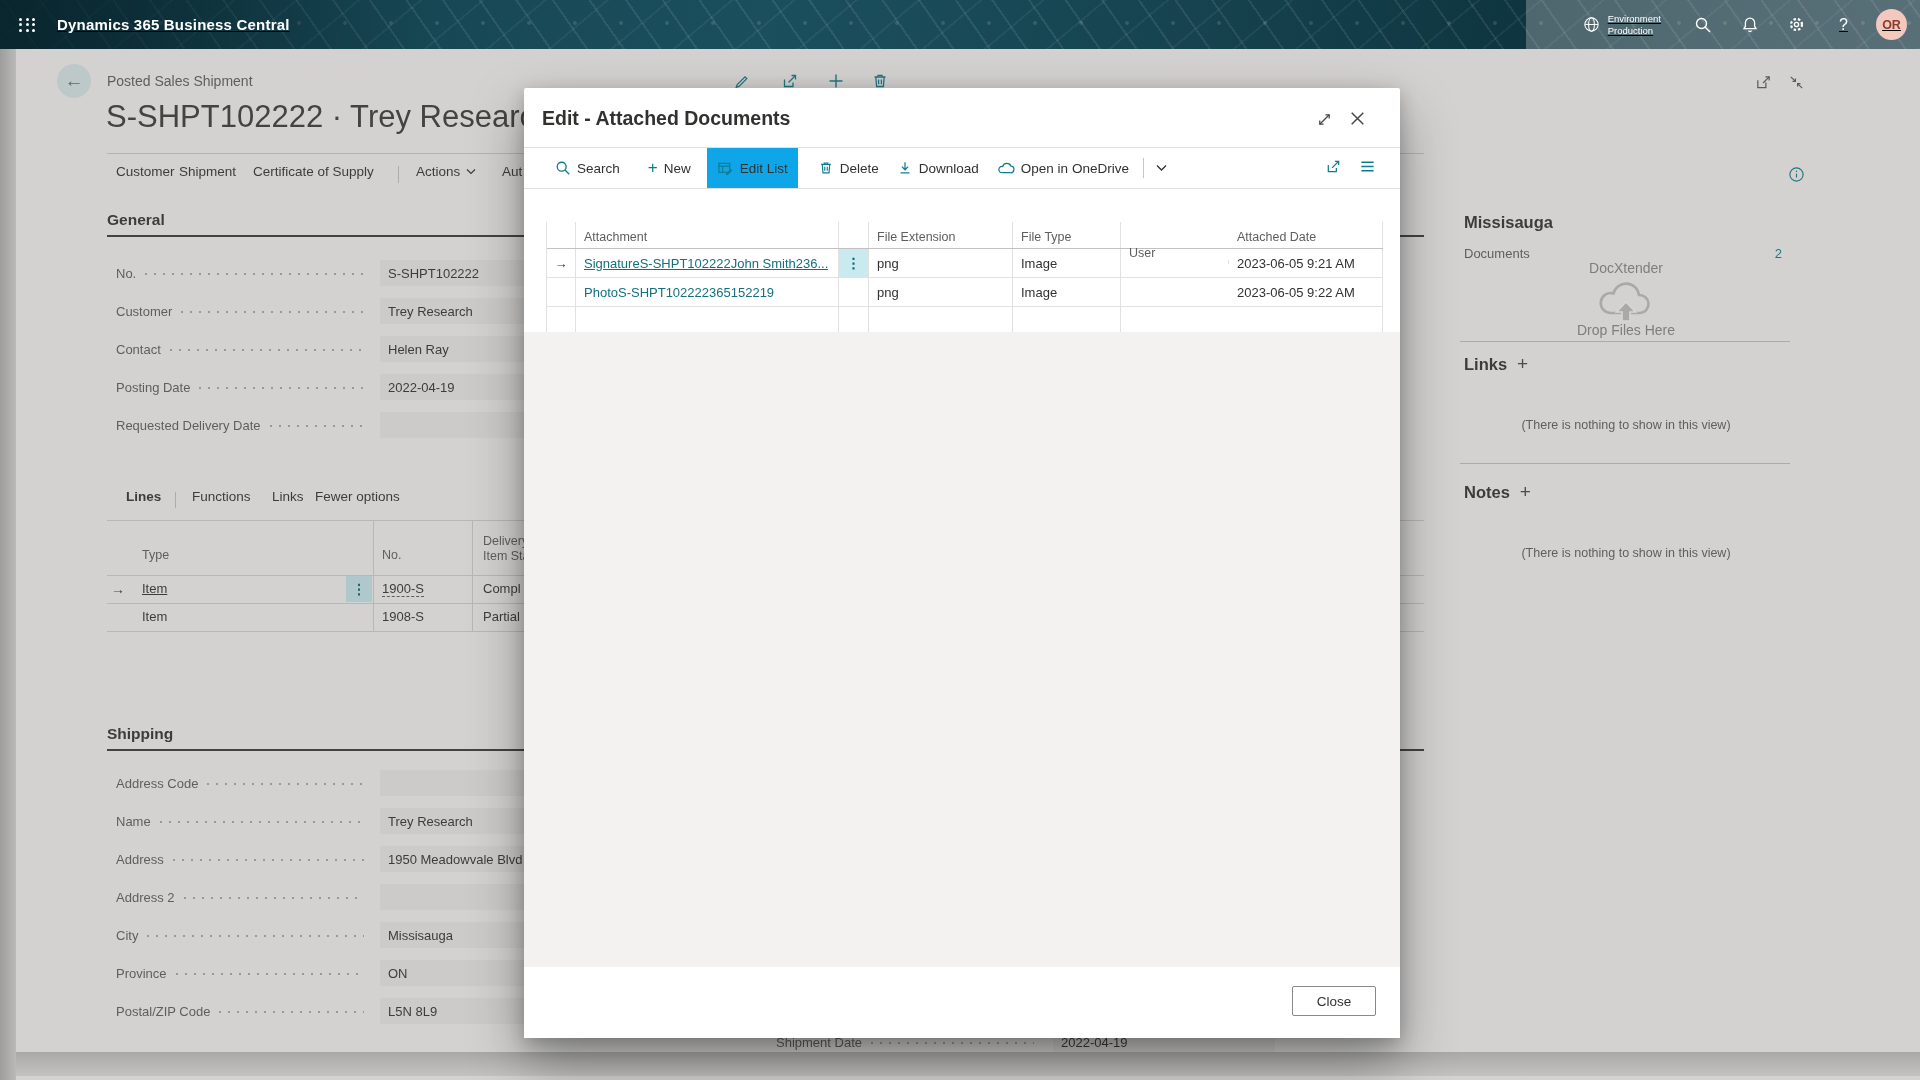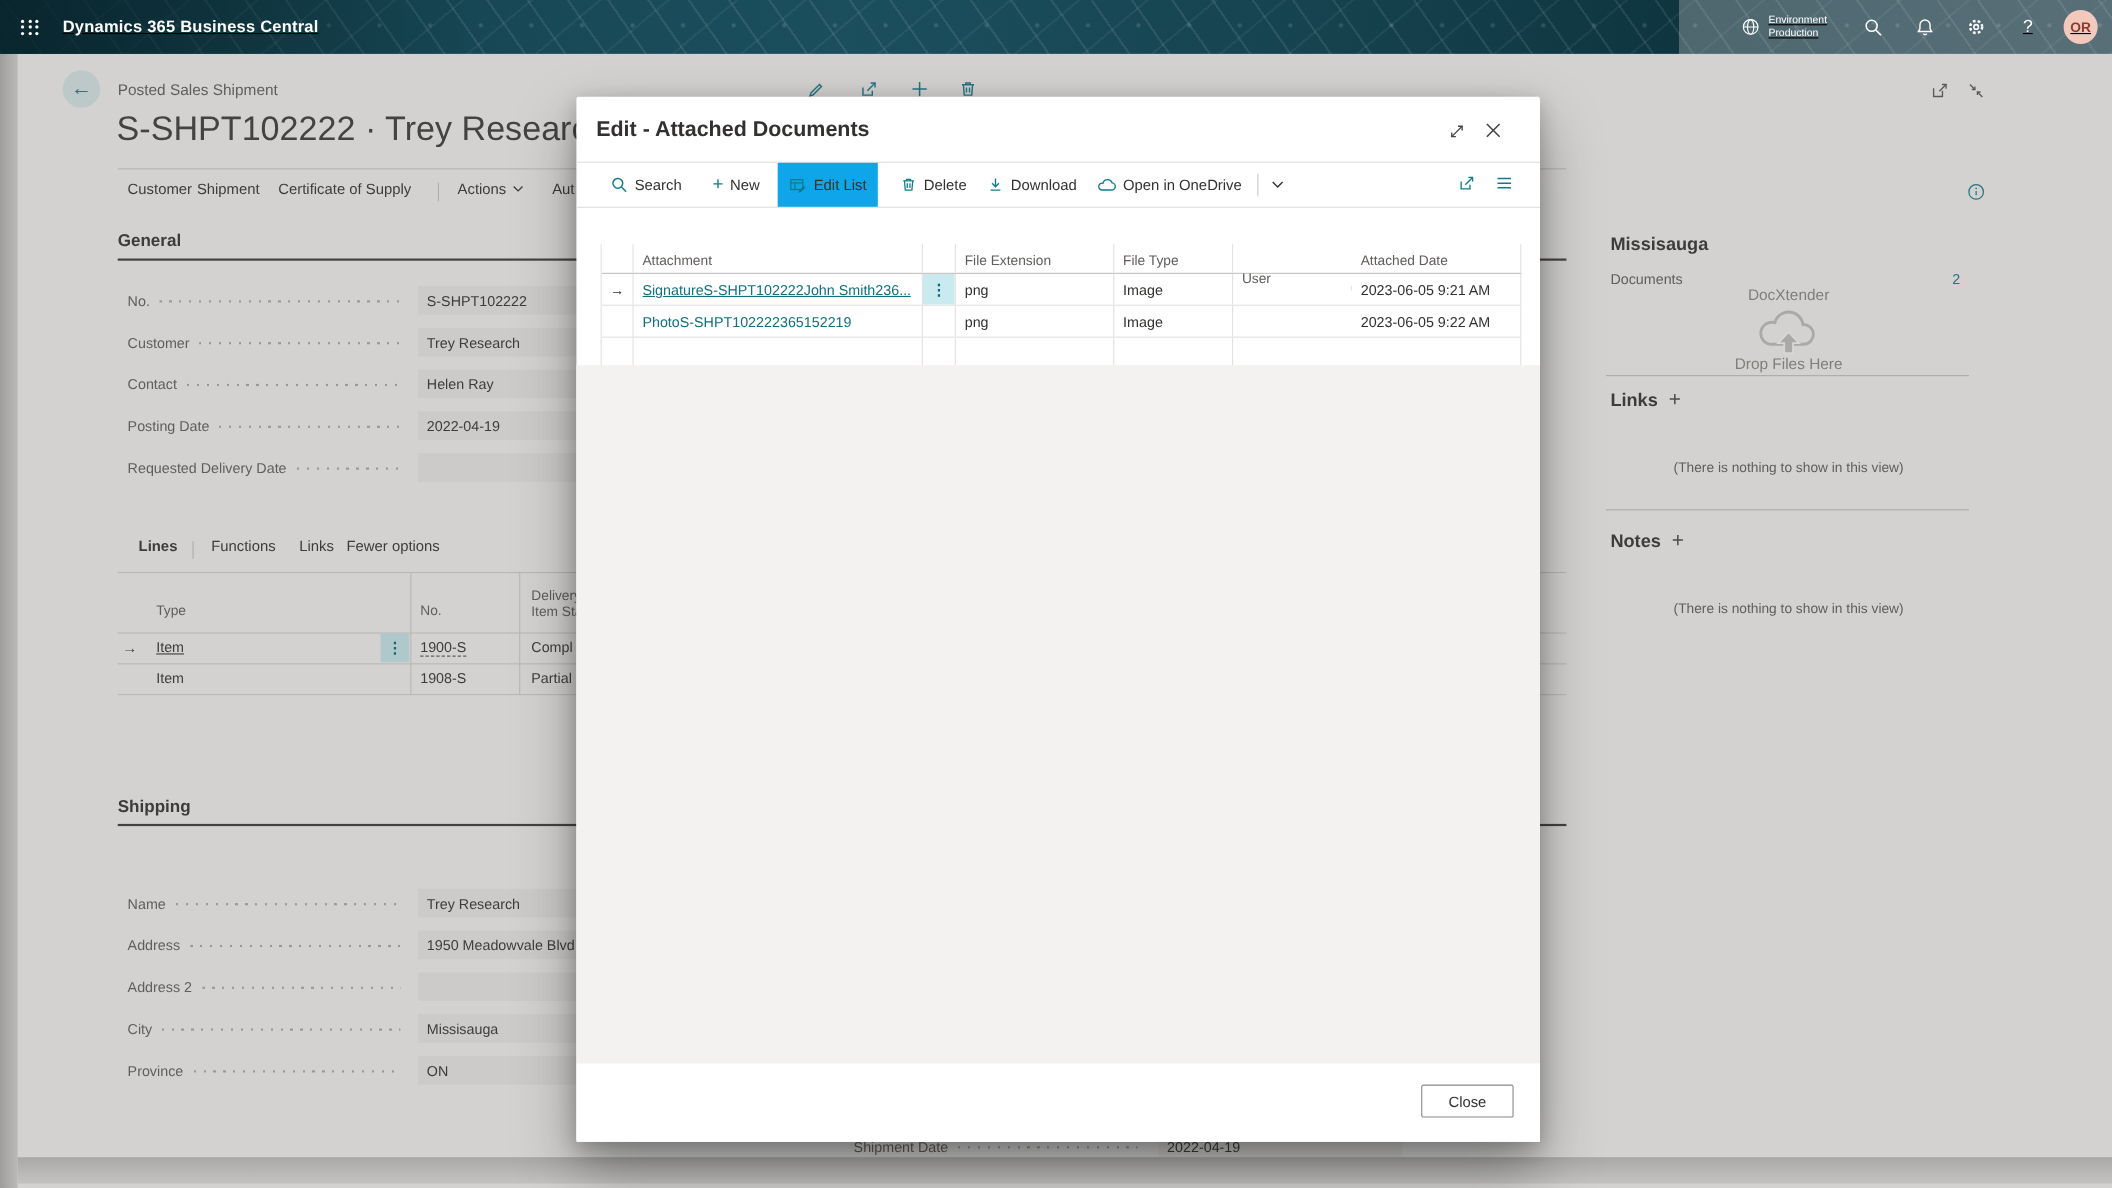--- a/index.html
+++ b/index.html
@@ -247,20 +247,27 @@
     <span class="lt-cell" style="left:382px;top:532px;border-bottom:1px dashed #605e5c">1900-S</span>
     <span class="lt-cell" style="left:483px;top:532px">Compl</span>
     <div class="lt-hr" style="top:554px"></div>
     <span class="lt-cell" style="left:142px;top:560px">Item</span>
     <span class="lt-cell" style="left:382px;top:560px">1908-S</span>
     <span class="lt-cell" style="left:483px;top:560px">Partial</span>
     <div class="lt-hr" style="top:582px"></div>
 
     <div class="sec-head" style="top:676px">Shipping</div>
     <div class="sec-hr" style="top:700px"></div>
+    <div class="frow" style="top:721px">
+      <div class="fl-wrap">
+          <span class="flabel">Address Code</span>
+          <span class="fleader"></span>
+        </div>
+      <div class="fval"></div>
+      </div>
     <div class="frow" style="top:759px">
       <div class="fl-wrap">
           <span class="flabel">Name</span>
           <span class="fleader"></span>
         </div>
       <div class="fval">Trey Research</div>
       </div>
     <div class="frow" style="top:797px">
       <div class="fl-wrap">
           <span class="flabel">Address</span>
@@ -281,20 +288,27 @@
           <span class="fleader"></span>
         </div>
       <div class="fval">Missisauga</div>
       </div>
     <div class="frow" style="top:911px">
       <div class="fl-wrap">
           <span class="flabel">Province</span>
           <span class="fleader"></span>
         </div>
       <div class="fval">ON</div>
+      </div>
+    <div class="frow" style="top:949px">
+      <div class="fl-wrap">
+          <span class="flabel">Postal/ZIP Code</span>
+          <span class="fleader"></span>
+        </div>
+      <div class="fval">L5N 8L9</div>
       </div>
 
     <div class="frow" style="left:776px;top:980px;width:520px">
       <div class="fl-wrap" style="width:268px">
           <span class="flabel">Shipment Date</span>
           <span class="fleader"></span>
         </div>
       <div class="fval" style="left:277px;width:222px">2022-04-19</div>
       </div>
     <div class="bottom-band"></div>

